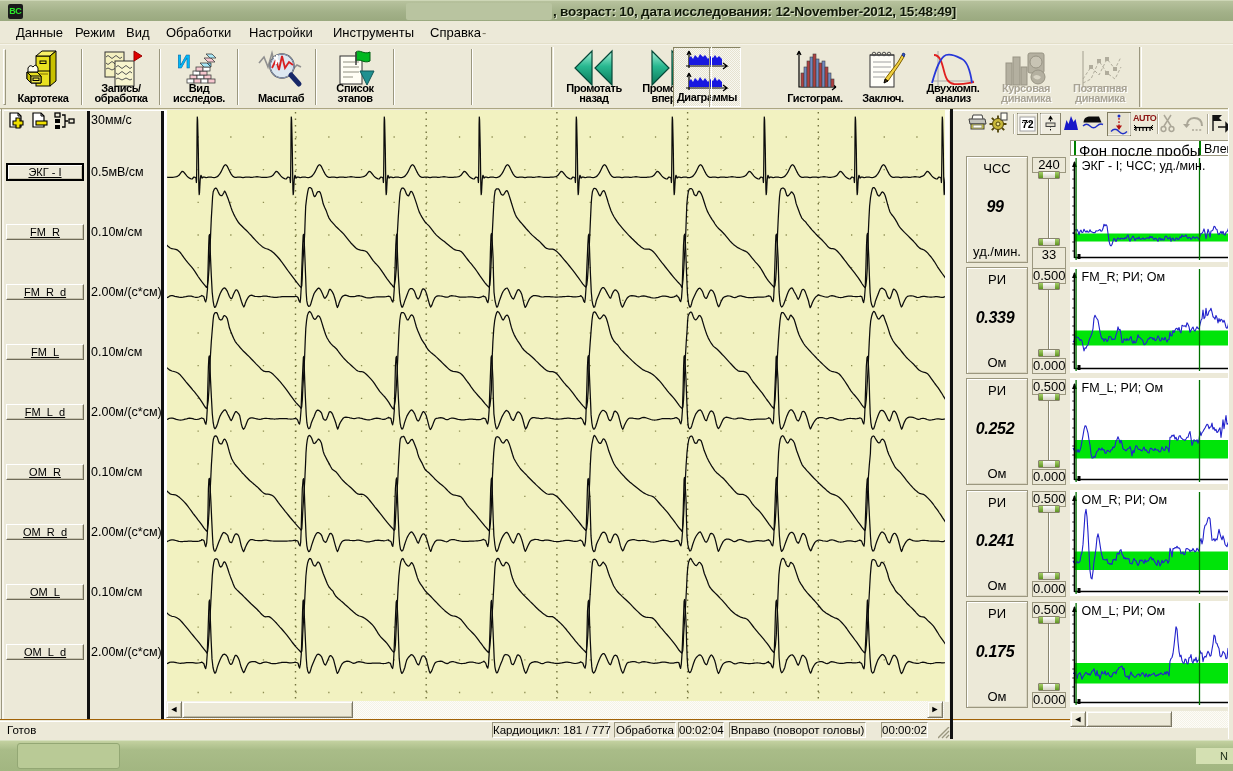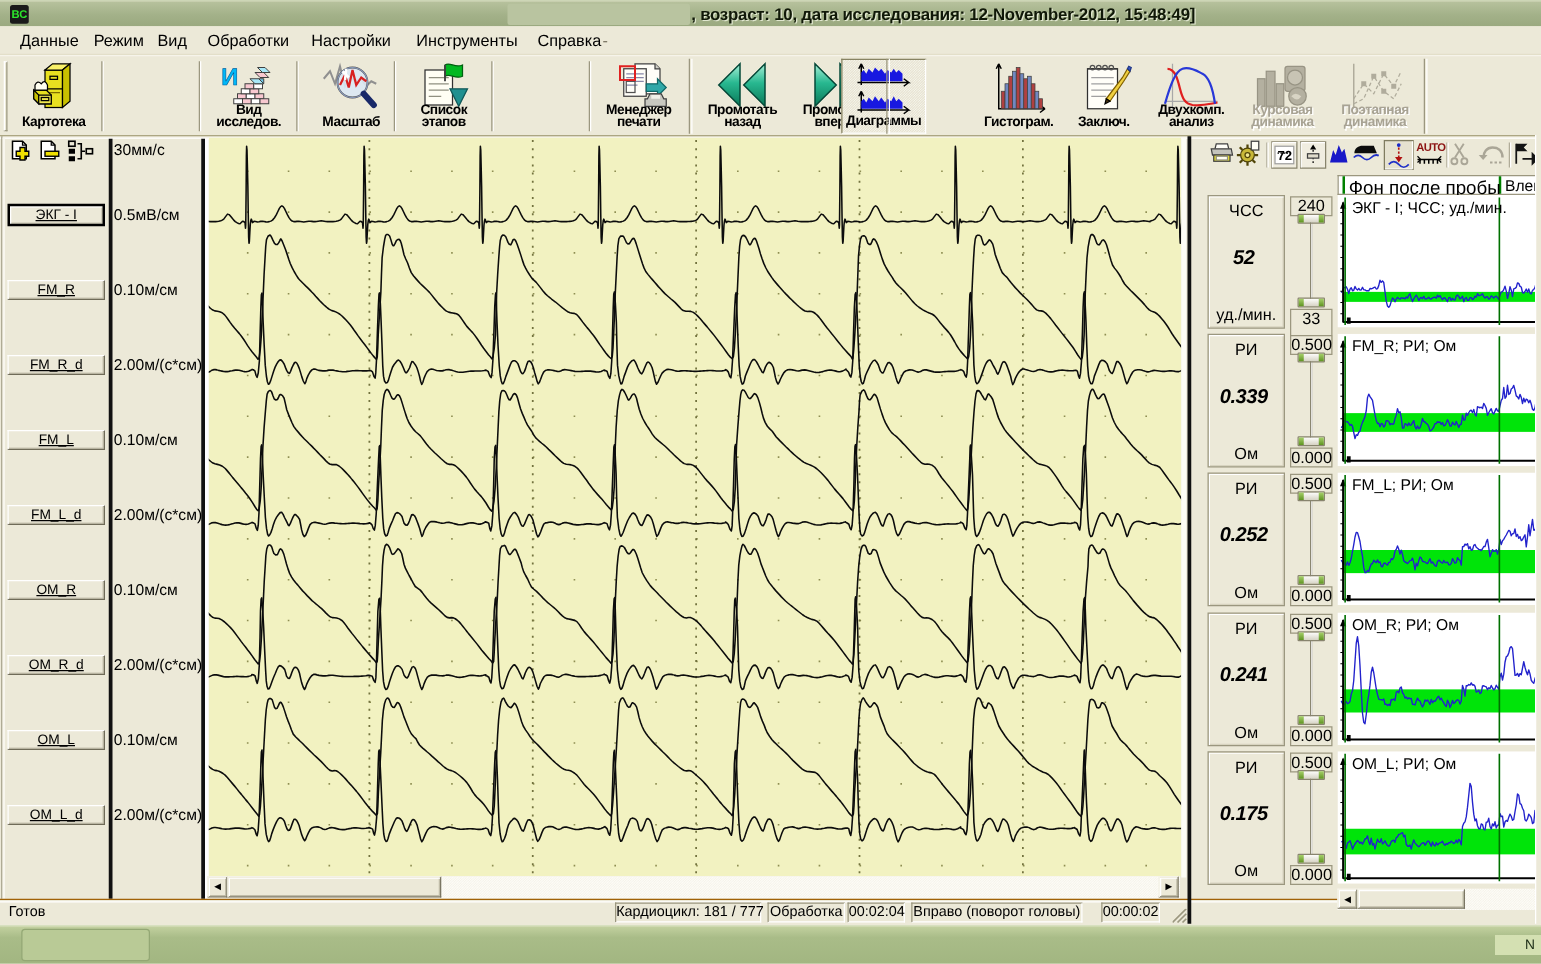--- a/index.html
+++ b/index.html
@@ -74,20 +74,30 @@
 <line x1="16" y1="22" x2="30" y2="22" stroke="#000"></line>
 <rect x="20" y="12" width="6" height="2.5" fill="none" stroke="#000"></rect>
 <path d="M18 25 l10 0" stroke="#806f00"></path>
 <path d="M7 23 L17 23 L21 27 L21 34 L11 34 L7 30 Z" fill="#e8e020" stroke="#000"></path>
 <path d="M7 23 L11 27 L11 34 L7 30 Z" fill="#c8c000" stroke="#000"></path>
 <path d="M11 27 L21 27 L21 34 L11 34 Z" fill="#f0e850" stroke="#000"></path>
 <path d="M8 19 Q10 15 13 18 Q16 14 18 19 L18 23 L8 23 Z" fill="#fffef0" stroke="#000"></path>
 <rect x="13" y="29" width="6" height="2.5" fill="none" stroke="#000"></rect>
 </svg>
       <div class="lbl">Картотека</div>
+    </div>
+<div class="tbtn" style="left:82px;width:78px">
+      <svg width="46" height="44" viewBox="0 0 46 44">
+<rect x="7" y="3" width="19" height="25" fill="#f4f0c0" stroke="#333"></rect>
+<path d="M8 8 q2 -3 4 0 t4 0 t4 0 t4 0 M8 14 q2 3 4 0 t4 0 t4 0 t4 0 M8 20 q2 -2 4 0 t4 0 t4 0 t4 0" fill="none" stroke="#555" stroke-width="1"></path>
+<rect x="17" y="12" width="19" height="25" fill="#f8f5cf" stroke="#333"></rect>
+<path d="M18 18 q2 -3 4 0 t4 0 t4 0 t4 0 M18 24 q2 3 4 0 t4 0 t4 0 t4 0 M18 30 q2 -2 4 0 t4 0 t4 0 t4 0" fill="none" stroke="#555" stroke-width="1"></path>
+<path d="M36 2 L44 7 L36 12 Z" fill="#e00000" stroke="#900"></path>
+</svg>
+      <div class="lbl">Запись/<br>обработка</div>
     </div>
 <div class="tbtn" style="left:160px;width:78px">
       <svg width="46" height="44" viewBox="0 0 46 44">
 <text x="1" y="19" font-family="Liberation Sans" font-size="19" font-weight="bold" fill="#00b8f8" stroke="#0060a0" stroke-width="0.5">И</text>
 <g stroke="#404040" stroke-width="0.8">
 <rect x="14" y="26" width="7" height="4" fill="#f8c8d0"></rect>
           <rect x="21" y="26" width="7" height="4" fill="#fff"></rect>
           <rect x="28" y="26" width="7" height="4" fill="#f8c8d0"></rect>
 <rect x="11" y="30" width="7" height="4" fill="#fff"></rect>
           <rect x="18" y="30" width="7" height="4" fill="#f8c8d0"></rect>
@@ -118,34 +128,20 @@
     </div>
 <div class="tbtn" style="left:316px;width:78px">
       <svg width="46" height="44" viewBox="0 0 46 44">
 <rect x="8" y="7" width="22" height="28" fill="#fffef4" stroke="#303030"></rect>
 <path d="M11 13 h16 M11 18 h16 M11 23 h16 M11 28 h10" stroke="#909080" stroke-width="1"></path>
 <path d="M24 3 C28 0 32 6 38 3 L38 12 C32 15 28 9 24 12 Z" fill="#00b820" stroke="#006010"></path>
 <line x1="24" y1="3" x2="24" y2="16" stroke="#404040" stroke-width="1.5"></line>
 <path d="M28 22 L42 22 L35 36 Z" fill="#209090" stroke="#105858"></path>
 </svg>
       <div class="lbl">Список<br>этапов</div>
-    </div>
-<div class="tbtn" style="left:472px;width:78px">
-      <svg width="46" height="44" viewBox="0 0 46 44">
-<path d="M20 2 L36 2 L40 6 L40 26 L20 26 Z" fill="#fffef8" stroke="#404040"></path>
-<path d="M36 2 L36 6 L40 6" fill="#d0d0c8" stroke="#404040"></path>
-<rect x="11" y="6" width="18" height="22" fill="#fffef8" stroke="#404040"></rect>
-<path d="M13 10 h14 M13 13 h14 M13 16 h14 M13 19 h9" stroke="#8888a8" stroke-width="1"></path>
-<rect x="13" y="16" width="7" height="9" fill="none" stroke="#505050"></rect>
-<rect x="8" y="4" width="12" height="11" fill="none" stroke="#e02020" stroke-width="1.6"></rect>
-<path d="M29 18 L38 18 L38 14 L45 21 L38 28 L38 24 L29 24 Z" fill="#30a8a8" stroke="#106868"></path>
-<path d="M30 30 L32 26 L41 26 L43 30 L45 30 L45 36 L28 36 L28 30 Z" fill="#c8c8c0" stroke="#404040"></path>
-<rect x="33" y="27" width="7" height="3" fill="#f0f0e8"></rect>
-</svg>
-      <div class="lbl">Менеджер<br>печати</div>
     </div>
 <div class="tbtn" style="left:556px;width:76px">
       <svg width="46" height="40" viewBox="0 0 46 40">
 <defs>
           <linearGradient id="tg" x1="0" y1="0" x2="0" y2="1">
 <stop offset="0" stop-color="#a8f0d8"></stop>
             <stop offset="0.45" stop-color="#28b890"></stop>
             <stop offset="1" stop-color="#0a7858"></stop>
           </linearGradient>
         </defs>
@@ -404,21 +400,21 @@
     <path d="M262 17 h8 M270 13 l4 4 -4 4 z" stroke="#141414" stroke-width="1.4" fill="#141414"></path>
     <path d="M275.5 11 v12" stroke="#141414" stroke-width="1.8"></path>
 </svg>
 <div class="abs" style="left:1070px;top:140px;width:163px;height:16px;background:#fff;border:1px solid #9b977f;border-right:none"></div>
 <div class="abs" style="left:1074px;top:141px;width:2px;height:14px;background:#008000"></div>
 <div class="abs" style="left:1199px;top:141px;width:2px;height:14px;background:#008000"></div>
 <span class="abs" style="left:1079px;top:142px;font-size:15px;color:#000">Фон после пробы</span>
 <span class="abs" style="left:1204px;top:142px;font-size:12.5px;color:#000">Влево</span>
 <div class="rbox" style="left:966px;top:156px;width:62px;height:107px"></div>
 <div class="plabel" style="left:966px;top:161px;width:62px">ЧСС</div>
-<div class="pval" style="left:962px;top:198px;width:66px">52</div>
+<div class="pval" style="left:962px;top:198px;width:66px">99</div>
 <div class="plabel" style="left:966px;top:244px;width:62px">уд./мин.</div>
 <div class="vbox" style="left:1032px;top:157px;width:34px;height:16px;line-height:14px">240</div>
 <div class="vbox" style="left:1032px;top:247px;width:34px;height:28px;line-height:14px">33</div>
 <div class="abs" style="left:1048px;top:177px;width:2px;height:64px;background:#8a8670;border-right:1px solid #fff"></div>
 <div class="handle" style="left:1038px;top:171px">
     <i style="left:0"></i>
     <i style="right:0"></i>
   </div>
 <div class="handle" style="left:1038px;top:238px">
     <i style="left:0"></i>

